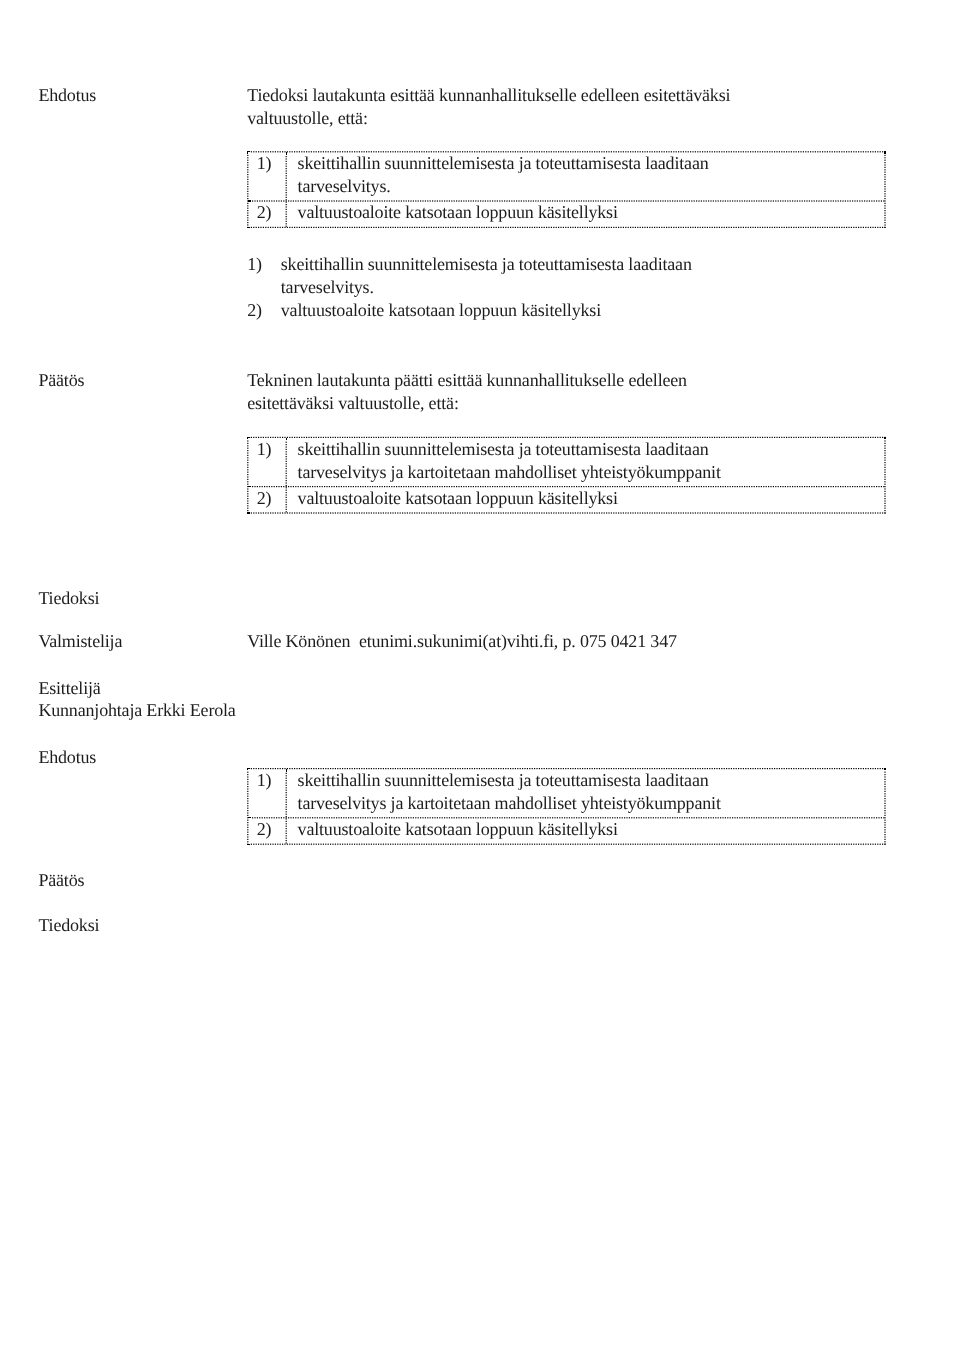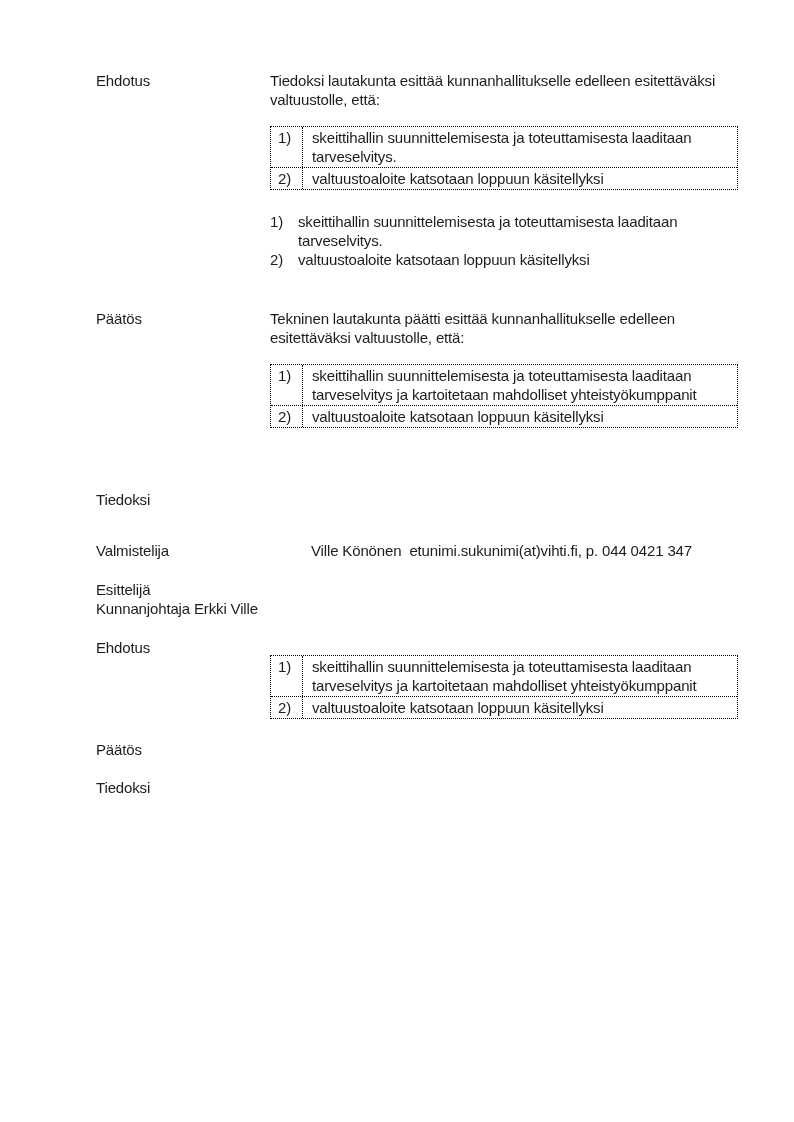--- a/index.html
+++ b/index.html
@@ -11,22 +11,23 @@
     font-family: "Liberation Sans", sans-serif;
     font-size: 15px;
     line-height: 19px;
     color: #1c1c1c;
     letter-spacing: -0.15px;
     overflow: hidden;
   }
   .doc { position: absolute; inset: 0; }
   .row {
     display: flex;
-    padding-left: 96px;
+    padding-left: 32px;
     padding-right: 56px;
+    font-family: Liberation Serif, serif;
   }
   .label {
     width: 174px;
     flex-shrink: 0;
   }
   .content { flex: 1; min-width: 0; }
   .pre { white-space: pre-wrap; }
 
   
   .res-box {
@@ -51,21 +52,21 @@
   .plain-list { margin-top: 22px; }
   .plain-row { display: flex; }
   .plain-num { width: 28px; flex-shrink: 0; }
   .plain-text { flex: 1; min-width: 0; }
 
   
   .s-ehdotus1   { margin-top: 71px; }
   .s-paatos1    { margin-top: 40px; }
   .s-tiedoksi1  { margin-top: 62px; }
   .s-info       { margin-top: 17px; }
-  .s-valmistelija { margin-top: 32px; gap: 41px; }
+  .s-valmistelija { margin-top: 17px; }
   .s-esittelija { margin-top: 20px; flex-direction: column; }
   .s-ehdotus2   { margin-top: 20px; }
   .s-paatos2    { margin-top: 21px; }
   .s-tiedoksi2  { margin-top: 19px; }
 </style>
 </head>
 <body>
 
 <div class="doc">
 
@@ -121,26 +122,26 @@
     </div>
   </div>
 
   <div class="row s-tiedoksi1">
     <div class="label">Tiedoksi</div>
   </div>
 
 
   <div class="row s-valmistelija">
     <div class="label">Valmistelija</div>
-    <div class="content pre">Ville Könönen  etunimi.sukunimi(at)vihti.fi, p. 044 0421 347</div>
+    <div class="content pre">Ville Könönen  etunimi.sukunimi(at)vihti.fi, p. 075 0421 347</div>
   </div>
 
   <div class="row s-esittelija">
     <div class="label">Esittelijä</div>
-    <div class="content pre">Kunnanjohtaja Erkki Ville</div>
+    <div class="content pre">Kunnanjohtaja Erkki Eerola</div>
   </div>
 
   <div class="row s-ehdotus2">
     <div class="label">Ehdotus</div>
     <div class="content">
 
       <div class="res-box">
         <div class="res-row">
           <div class="res-num">1)</div>
           <div class="res-text pre">skeittihallin suunnittelemisesta ja toteuttamisesta laaditaan

